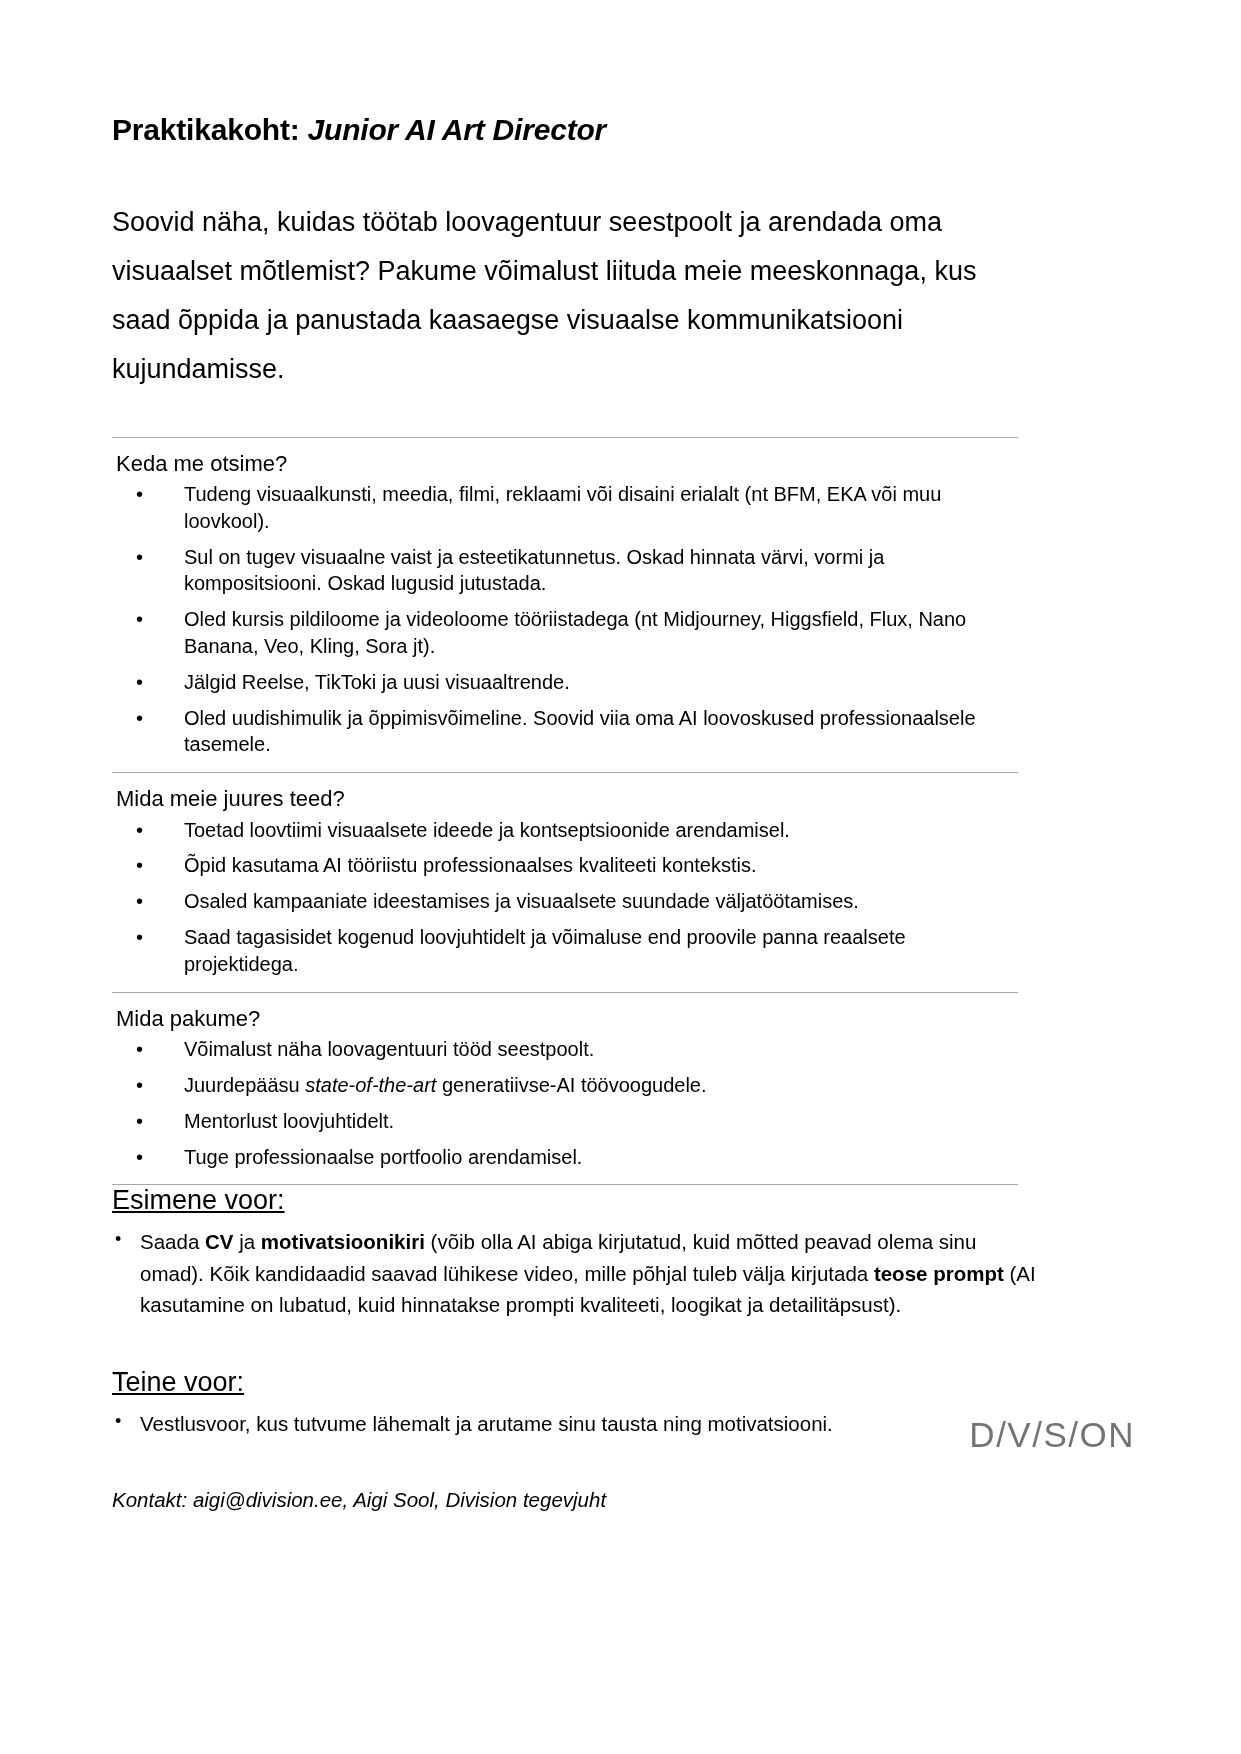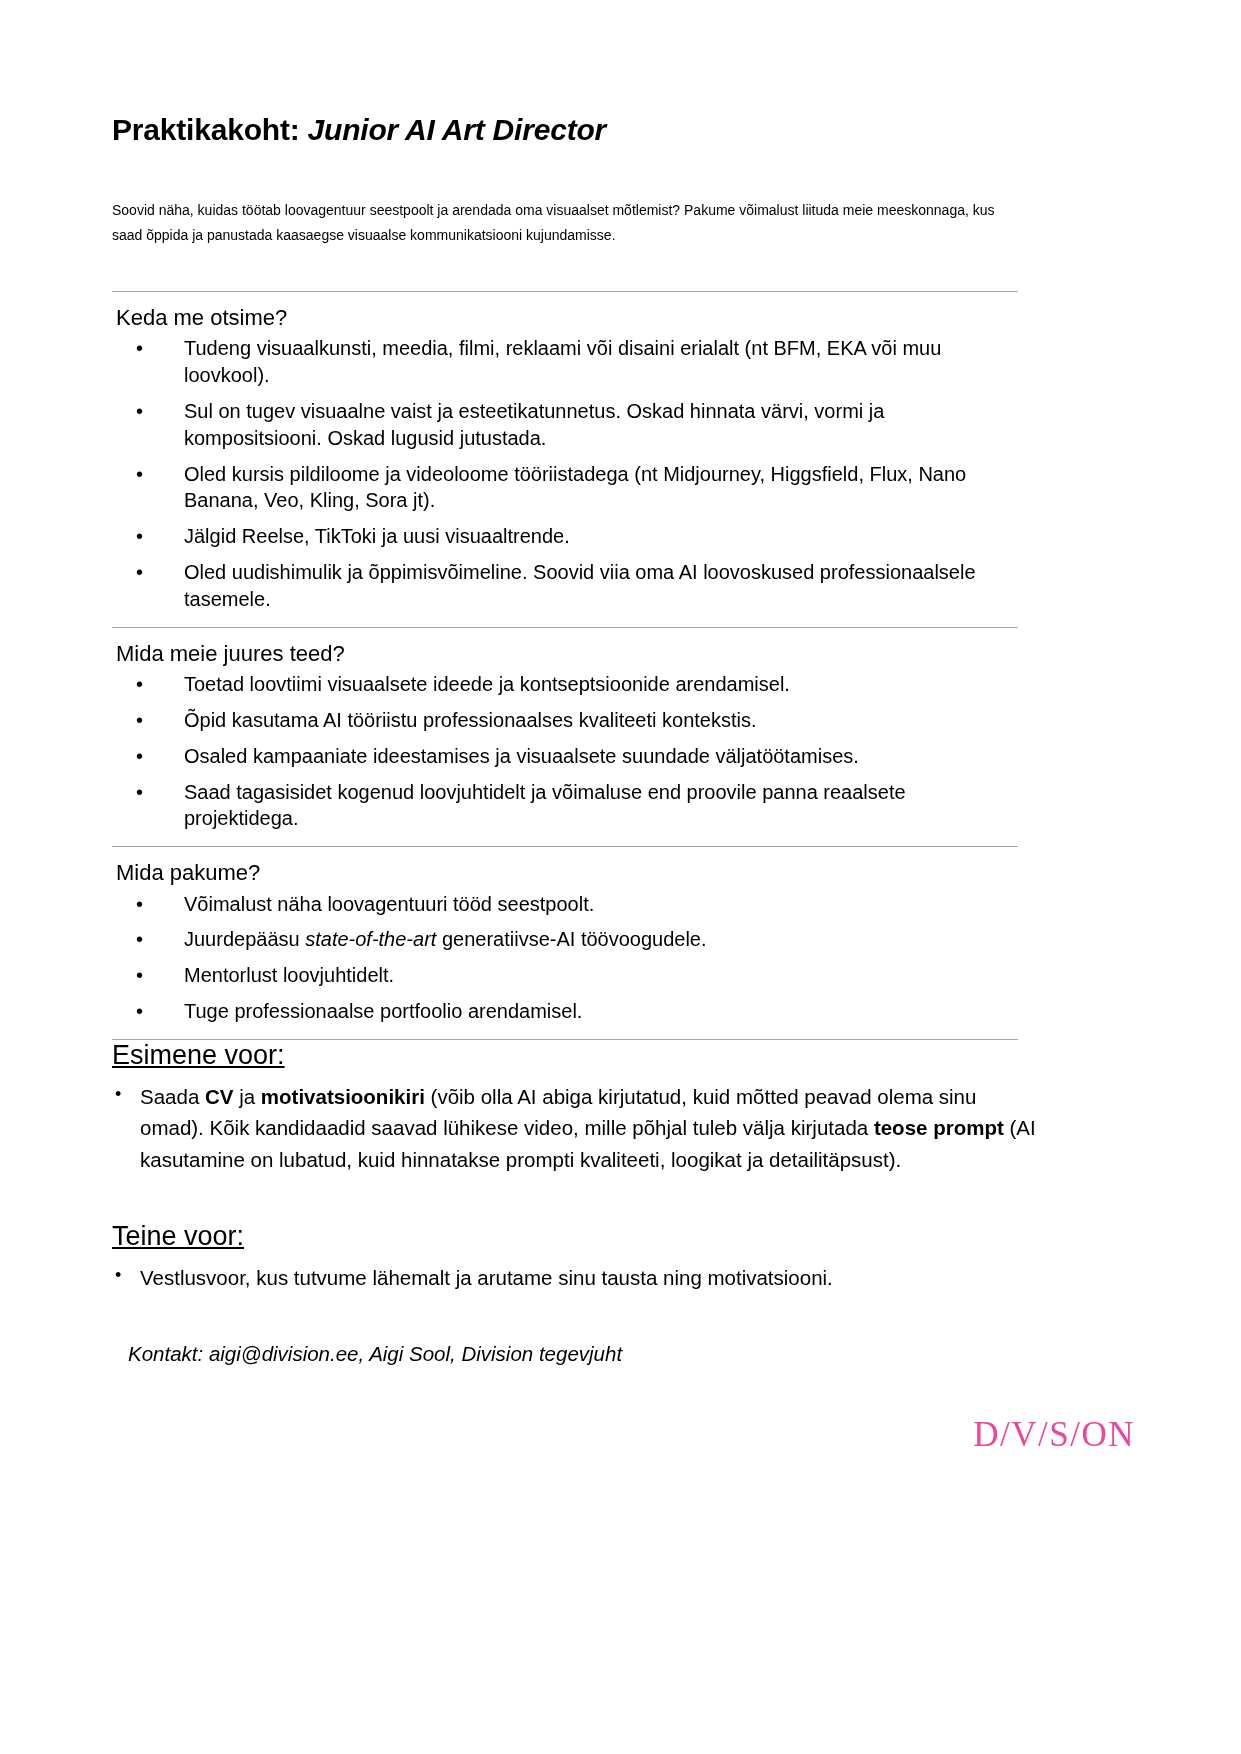--- a/index.html
+++ b/index.html
@@ -28,21 +28,21 @@
     font-size: 30px;
     font-weight: bold;
     margin: 0 0 0 0;
     line-height: 1.2;
     letter-spacing: -0.2px;
   }
   h1.doc-title .ital {
     font-style: italic;
   }
   p.intro {
-    font-size: 14px;
+    font-size: 27px;
     line-height: 1.82;
     margin: 50px 0 0 0;
     width: 890px;
   }
   .rule {
     border-top: 1px solid #a6a6a6;
     margin: 42px 0 0 0;
     width: 906px;
     height: 0;
   }
@@ -111,30 +111,30 @@
   }
   .spacer-lg {
     height: 46px;
   }
   .subhead.teine {
     margin-top: 0;
   }
   .kontakt {
     font-size: 20.5px;
     font-style: italic;
-    margin: 48px 0 0 16px;
+    margin: 48px 0 0 0;
   }
   .logo {
     position: absolute;
     right: 106px;
     top: 1415px;
     font-size: 35px;
     letter-spacing: 1.5px;
-    color: #ec4899;
-    font-family: Liberation Serif, serif;
+    color: #737373;
+    font-family: Liberation Sans, sans-serif;
     font-weight: normal;
     white-space: nowrap;
   }
   b { font-weight: bold; }
   i { font-style: italic; }
 </style>
 </head>
 <body>
 
 <div class="page">

